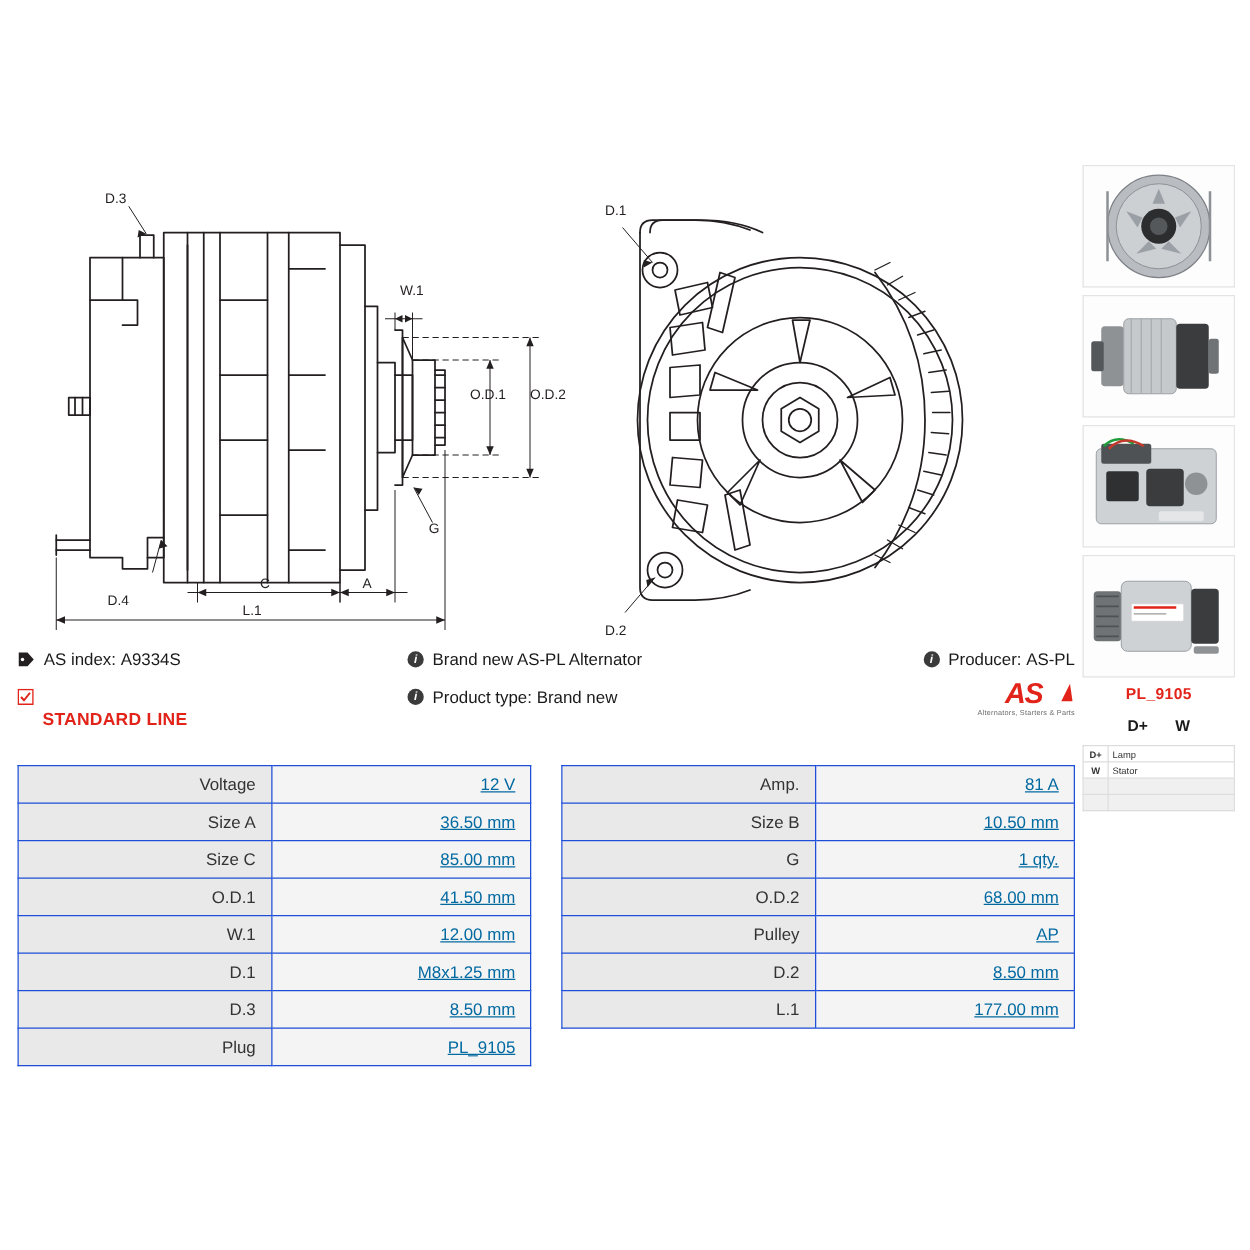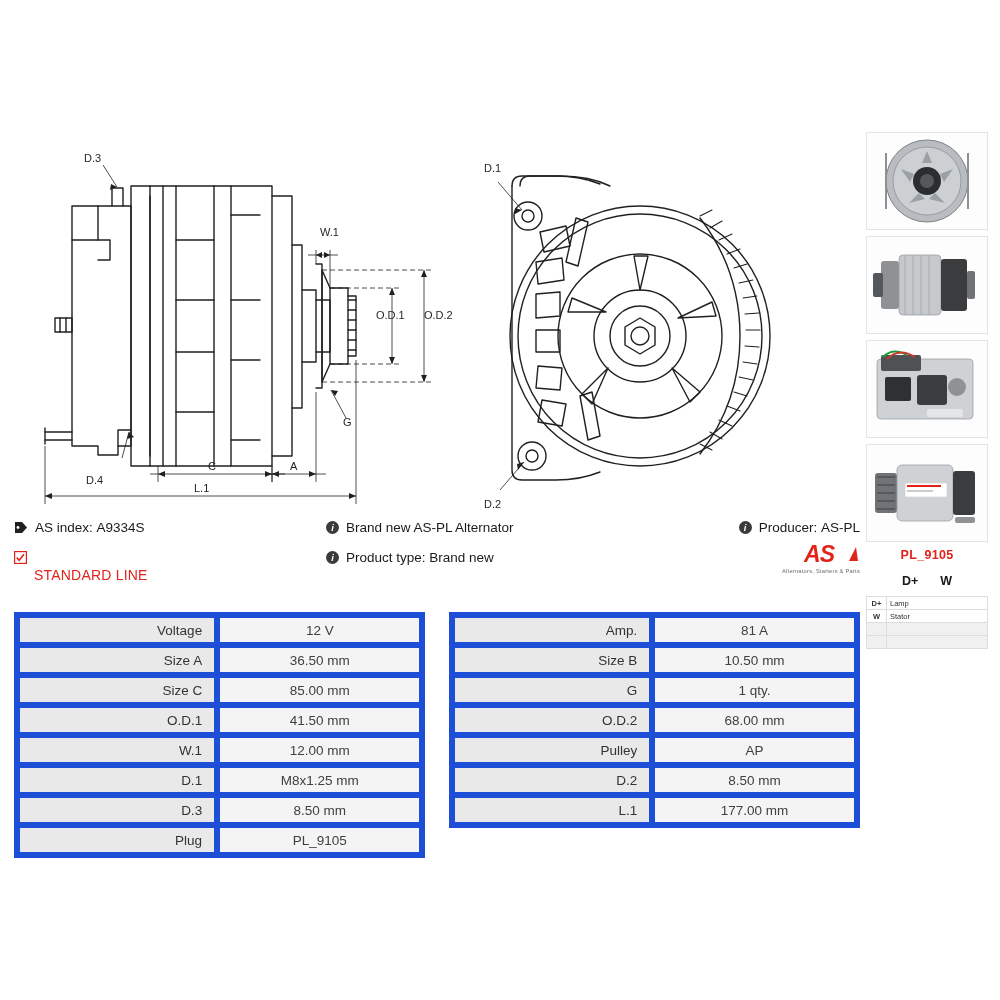--- a/index.html
+++ b/index.html
@@ -19,42 +19,42 @@
 
   
   .infobar { position: absolute; left: 14px; top: 512px; width: 846px; height: 68px; }
   .info-row { display: flex; align-items: center; height: 30px; }
   .info-cell { display: flex; align-items: center; font-size: 13.5px; }
   .info-cell .ic { margin-right: 7px; display: inline-flex; align-items: center; }
   .col-a { width: 312px; }
   .col-b { width: 390px; }
   .col-c { flex: 1; display: flex; justify-content: flex-end; }
   .bold { font-weight: normal; }
-  .std-line { color: #e2231a; font-weight: normal; font-size: 14px; letter-spacing: 0.2px; margin-top: 36px; }
+  .std-line { color: #e2231a; font-weight: bold; font-size: 14px; letter-spacing: 0.2px; margin-top: 36px; }
 
   
   .i-circle {
     width: 13px; height: 13px; border-radius: 50%;
     background: #3b3b3b; color: #fff; font-size: 9.5px; line-height: 13px;
     text-align: center; font-style: italic; font-weight: bold;
     display: inline-block;
   }
 
   
   .spec-table {
     position: absolute; left: 14px; top: 612px; width: 846px;
     border-collapse: collapse;
     font-size: 13.5px;
   }
   .spec-table td {
     height: 30px; padding: 0 12px;
-    border: 6px solid #1d4ed8;
+    border: 1px solid #1d4ed8;
   }
   .lbl { background: #e9e9e9; text-align: right; color: #333; width: 206px; }
-  .val { background: #f4f4f4; text-align: center; color: #404040; width: 211px; }
+  .val { background: #f4f4f4; text-align: right; color: #0369a1; width: 211px; text-decoration: underline; }
   .gap { background: #ffffff; border: none !important; width: 12px; padding: 0; }
 
   
   .photos { position: absolute; left: 866px; top: 132px; width: 122px; }
   .photo {
     width: 122px; height: 98px; margin-bottom: 6px;
     border: 1px solid #e4e4e4; background: #fbfbfb;
     position: relative; overflow: hidden;
   }
   .plug-code {

